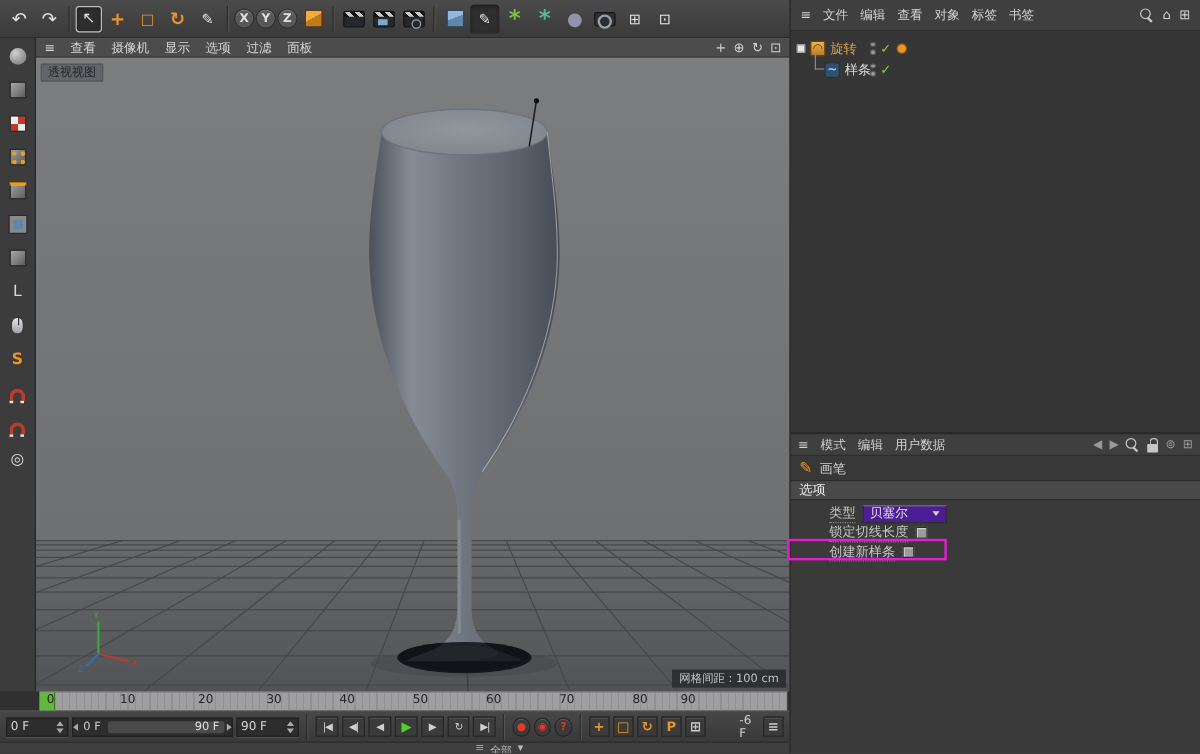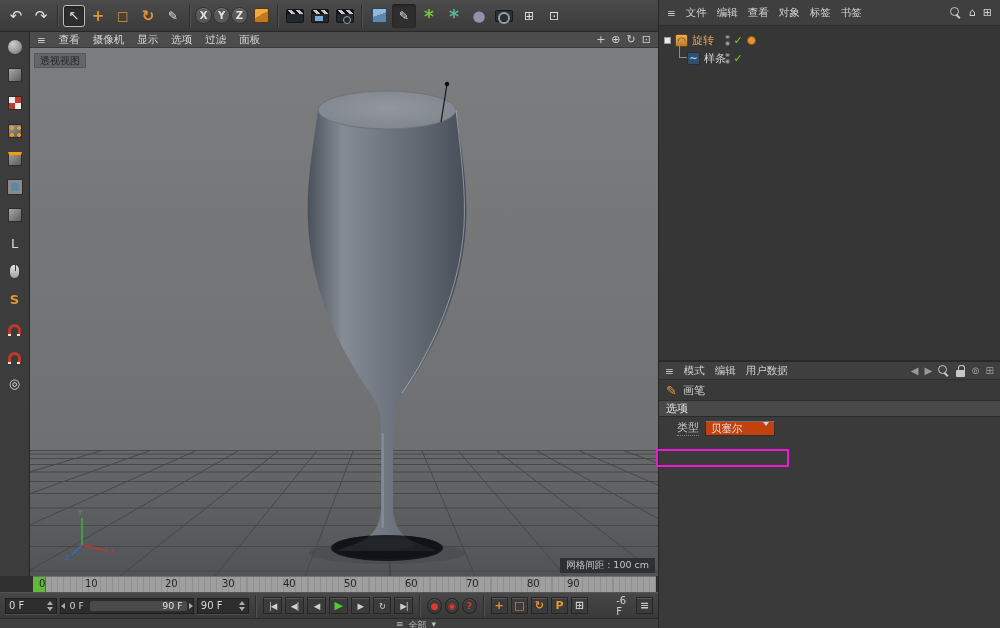--- a/index.html
+++ b/index.html
@@ -108,24 +108,24 @@
   .chk-green{color:#7ed321;font-size:11px;font-weight:bold}
   .tag-orange{width:9px;height:9px;border-radius:50%;background:#e8952e;border:1px solid #8a5410}
 
   
   .am{position:relative;height:268px;background:#3a3a3a;border-top:2px solid #292929}
   .am-tabs{height:18px;background:#3f3f3f;border-bottom:1px solid #2d2d2d;display:flex;align-items:center;gap:10px;padding:0 6px;font-size:10.5px;color:#d0d0d0}
   .am-right{margin-left:auto;display:flex;gap:6px;align-items:center;color:#9a9a9a;font-size:10px}
   .am-tool{height:21px;background:#383838;border-bottom:1px solid #2e2e2e;display:flex;align-items:center;gap:6px;padding:0 7px}
   .pen-orange{color:#e8952e;font-size:13px}
   .am-section{height:16px;background:#494949;border-bottom:1px solid #2a2a2a;display:flex;align-items:center;padding:0 7px;color:#e8e8e8;margin-bottom:3px}
-  .am-row{height:16px;display:flex;align-items:center;padding-left:18px;gap:6px}
+  .am-row{height:16px;display:flex;align-items:center;padding-left:32px;gap:6px}
   .am-label{color:#c6c6c6;border-bottom:1px dotted #828282;font-size:11px;cursor:default}
   .chk{width:10px;height:10px;background:#9c9c9c;border:1px solid #2c2c2c;box-shadow:inset 1px 1px 0 #cfcfcf;cursor:pointer}
-  .dd{min-width:70px;height:15px;background:#c2410c;border:1px solid #2e2e2e;border-top-color:#747474;display:flex;align-items:flex-start;gap:8px;justify-content:space-between;padding:0 5px;font-size:10.5px;color:#e4e4e4;cursor:pointer}
+  .dd{min-width:70px;height:15px;background:#4c1d95;border:1px solid #2e2e2e;border-top-color:#747474;display:flex;align-items:center;gap:8px;justify-content:space-between;padding:0 5px;font-size:10.5px;color:#e4e4e4;cursor:pointer}
   .dd .tri-d{border-top-color:#d0d0d0}
   .hl-box{position:absolute;left:-3px;top:87px;width:133px;height:18px;border:2px solid #e81ad2;pointer-events:none}
 </style>
 </head>
 <body>
 
 <div class="app">
 
   <div class="left-col">
 
@@ -324,21 +324,21 @@
           <div class="vp-label">透视视图</div>
           <div class="grid-label">网格间距 : 100 cm</div>
         </div>
       </div>
     </div>
 
     <div class="timeline">
       <div class="ruler">
         <div class="playhead"></div>
         <span class="tick" style="left:6px">0</span>
-        <span class="tick" style="left:52px">10</span>
+        <span class="tick" style="left:67px">10</span>
         <span class="tick" style="left:132px">20</span>
         <span class="tick" style="left:189px">30</span>
         <span class="tick" style="left:250px">40</span>
         <span class="tick" style="left:311px">50</span>
         <span class="tick" style="left:372px">60</span>
         <span class="tick" style="left:433px">70</span>
         <span class="tick" style="left:494px">80</span>
         <span class="tick" style="left:534px">90</span>
       </div>
     </div>
@@ -461,17 +461,25 @@
       </div>
       <div class="am-section">选项</div>
 
       <div class="am-row">
         <span class="am-label">类型</span>
         <span class="dd">
           <span>贝塞尔</span>
           <span class="tri-d"></span>
         </span>
       </div>
+      <div class="am-row">
+        <span class="am-label">锁定切线长度</span>
+        <span class="chk"></span>
+      </div>
+      <div class="am-row">
+        <span class="am-label">创建新样条</span>
+        <span class="chk"></span>
+      </div>
 
       <div class="hl-box"></div>
     </div>
   </div>
 </div>
 
 </body></html>

